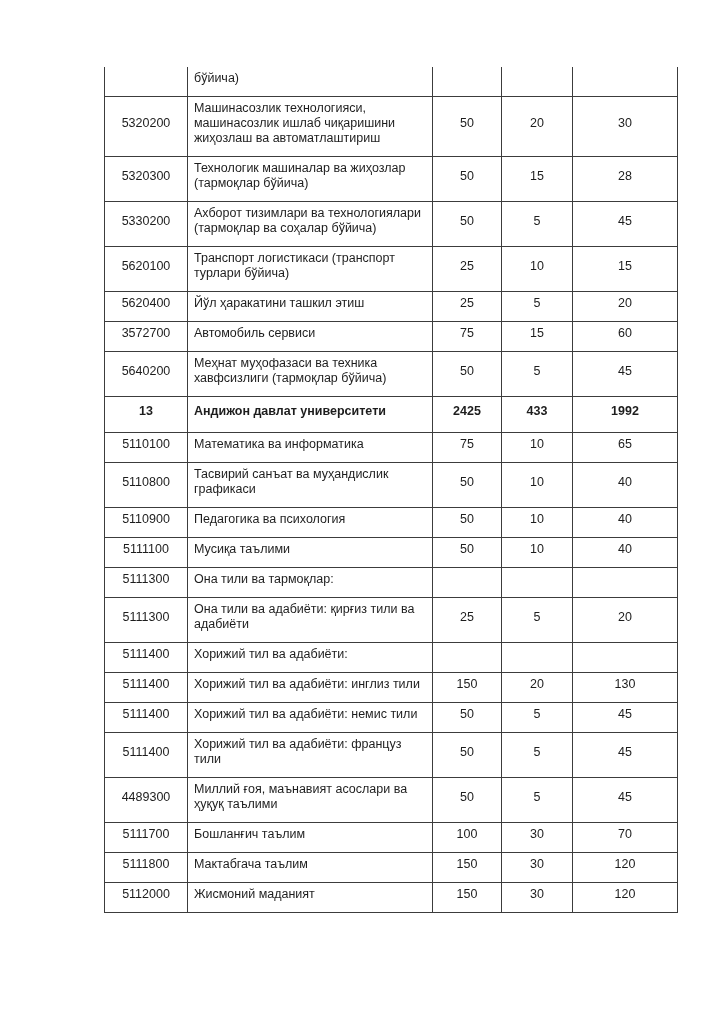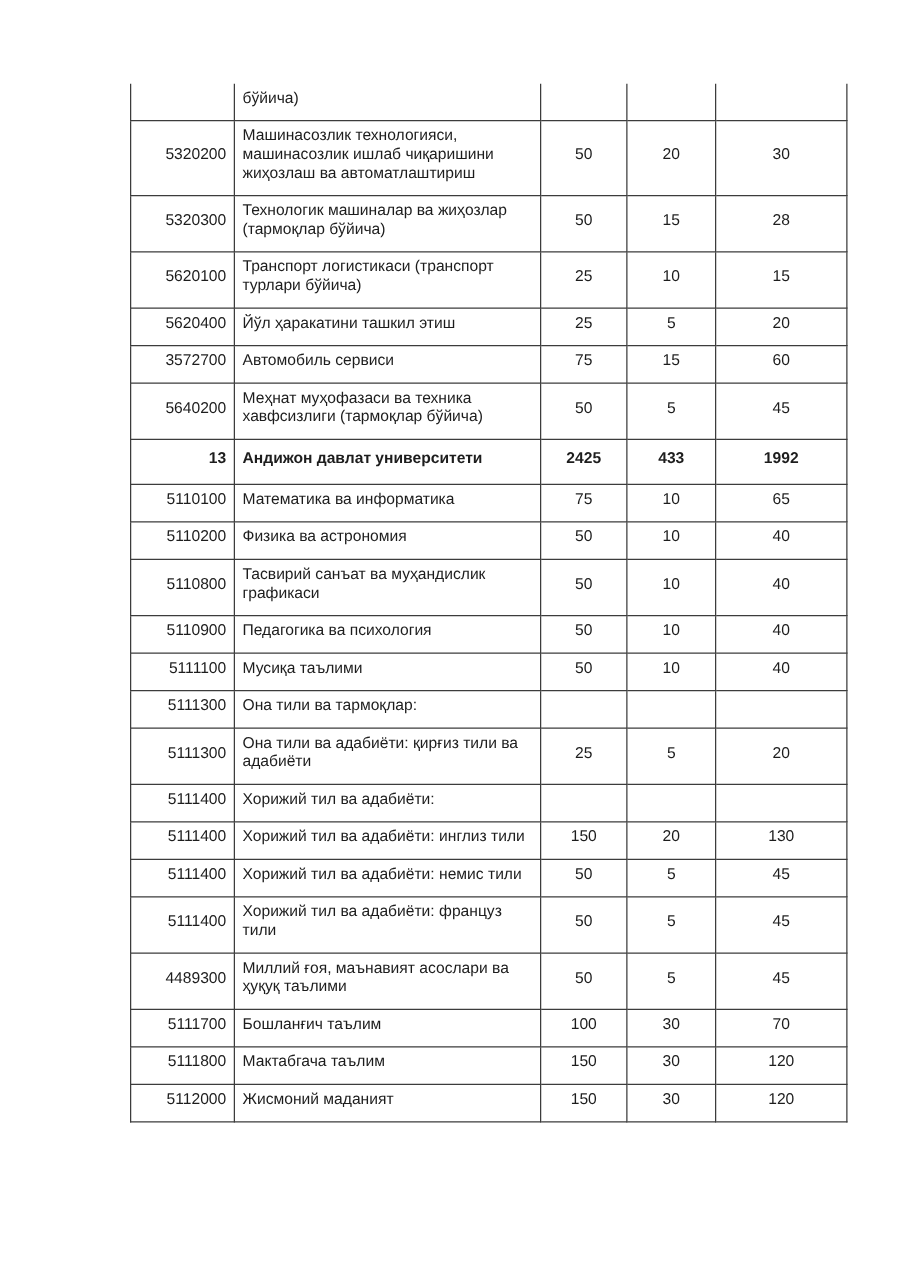--- a/index.html
+++ b/index.html
@@ -26,21 +26,21 @@
   }
   table.quota-table td {
     border: 1.5px solid #3c3c3c;
     font-size: 12.5px;
     line-height: 15px;
     padding: 4px 6px 10px 6px;
     overflow: hidden;
     word-wrap: break-word;
   }
   td.c-code {
-    text-align: right;
+    text-align: center;
     vertical-align: middle;
   }
   td.c-name {
     text-align: left;
     vertical-align: top;
     padding-left: 7px;
     padding-right: 4px;
   }
   td.c-num {
     text-align: center;
@@ -85,20 +85,27 @@
   </tr>
 
   <tr>
     <td class="c-code">5320300</td>
     <td class="c-name">Технологик машиналар ва жиҳозлар (тармоқлар бўйича)</td>
     <td class="c-num">50</td>
     <td class="c-num">15</td>
     <td class="c-num">28</td>
   </tr>
 
+  <tr>
+    <td class="c-code">5330200</td>
+    <td class="c-name">Ахборот тизимлари ва технологиялари (тармоқлар ва соҳалар бўйича)</td>
+    <td class="c-num">50</td>
+    <td class="c-num">5</td>
+    <td class="c-num">45</td>
+  </tr>
 
   <tr>
     <td class="c-code">5620100</td>
     <td class="c-name">Транспорт логистикаси (транспорт турлари бўйича)</td>
     <td class="c-num">25</td>
     <td class="c-num">10</td>
     <td class="c-num">15</td>
   </tr>
 
   <tr>
@@ -134,27 +141,20 @@
   </tr>
 
   <tr>
     <td class="c-code">5110100</td>
     <td class="c-name">Математика ва информатика</td>
     <td class="c-num">75</td>
     <td class="c-num">10</td>
     <td class="c-num">65</td>
   </tr>
 
-  <tr>
-    <td class="c-code">5110200</td>
-    <td class="c-name">Физика ва астрономия</td>
-    <td class="c-num">50</td>
-    <td class="c-num">10</td>
-    <td class="c-num">40</td>
-  </tr>
 
   <tr>
     <td class="c-code">5110800</td>
     <td class="c-name">Тасвирий санъат ва муҳандислик графикаси</td>
     <td class="c-num">50</td>
     <td class="c-num">10</td>
     <td class="c-num">40</td>
   </tr>
 
   <tr>

